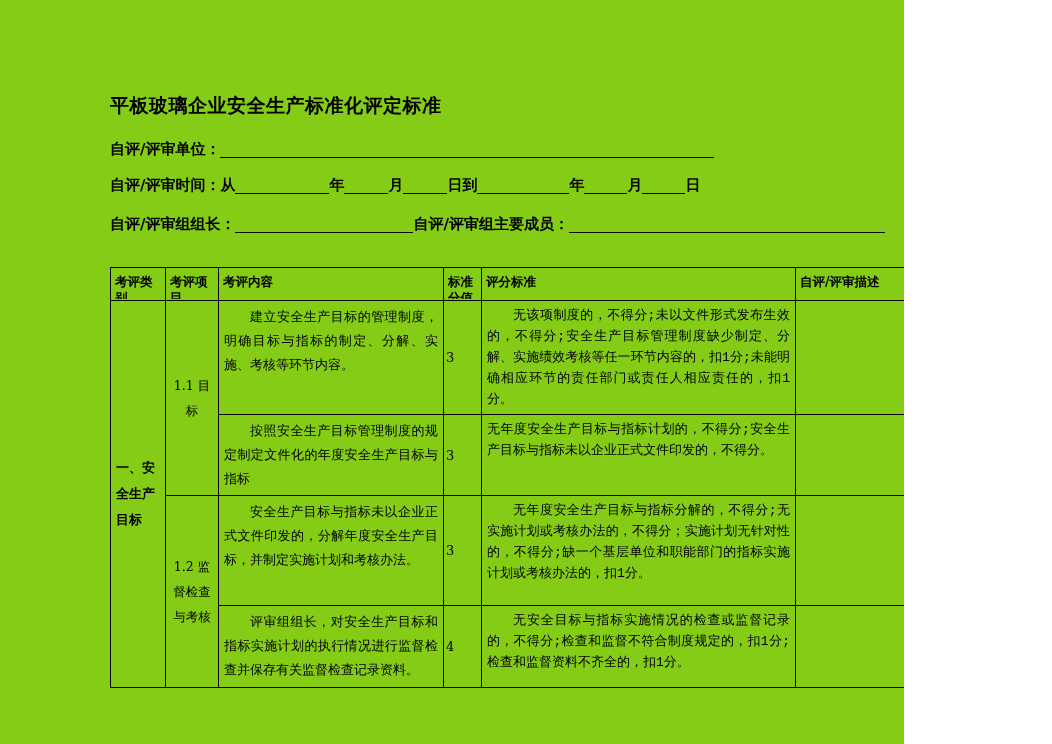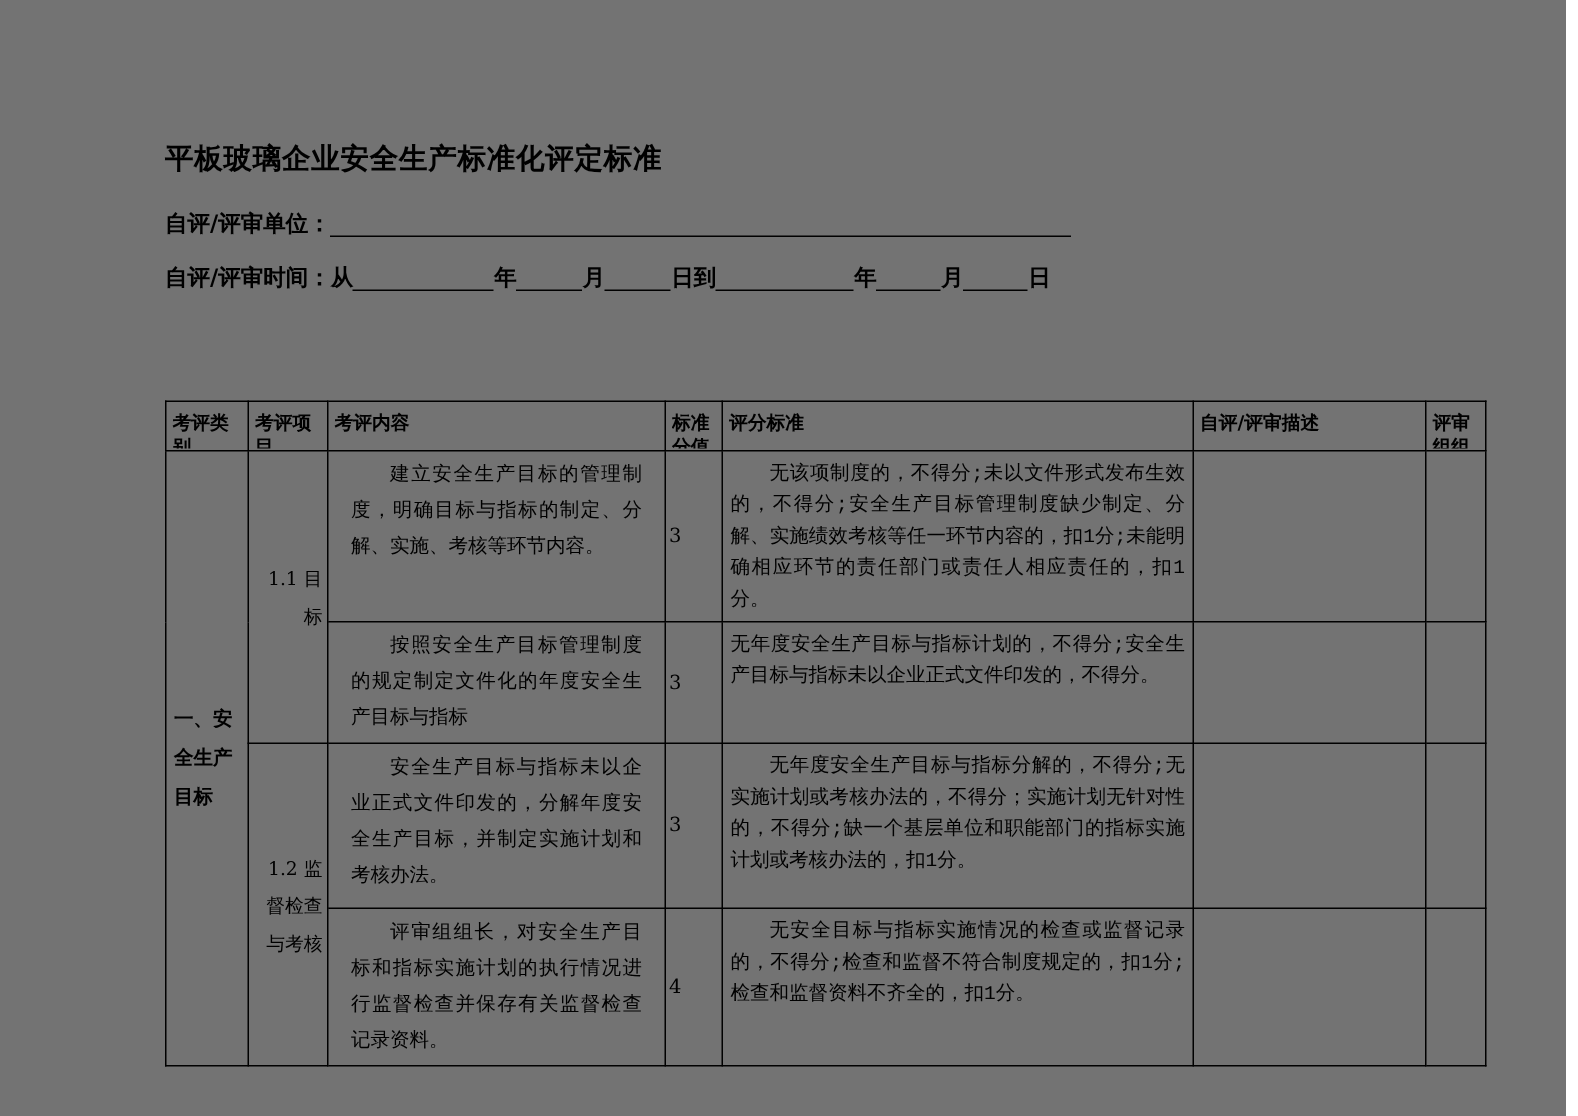--- a/index.html
+++ b/index.html
@@ -2,21 +2,21 @@
 <html><head>
 <meta charset="utf-8">
 <style>
   * { margin:0; padding:0; box-sizing:border-box; }
   html, body { background:#ffffff; }
   body {
     width:1052px; height:744px;
     font-family:"DejaVu Serif","Liberation Serif",serif;
     color:#000;
   }
-  .page { position:relative; width:1044px; height:744px; overflow:hidden; background:#737373; }
+  .page { position:relative; width:904px; height:744px; overflow:hidden; background:#84cc16; }
 
   .doc-title {
     position:absolute; left:110px; top:93px;
     font-size:19px; font-weight:bold; letter-spacing:0.5px;
   }
 
   .form-line {
     position:absolute; left:110px;
     font-size:15px; font-weight:bold; white-space:nowrap;
   }
@@ -40,25 +40,25 @@
     font-size:12.5px; font-weight:bold;
     vertical-align:top; text-align:left;
     padding:6px 4px 0 4px;
   }
   .hclip { height:25px; overflow:hidden; line-height:16px; }
   td.cat {
     vertical-align:middle; text-align:left;
     padding:2px 5px; line-height:26px; font-size:13px; font-weight:bold;border-radius:11px;
   }
   td.item {
-    vertical-align:middle; text-align:right;
+    vertical-align:middle; text-align:center;
     padding:2px 3px; line-height:25px; font-size:12.5px;margin-top:36px;
   }
   td.content {
-    vertical-align:top; padding:4px 15px;
+    vertical-align:top; padding:4px 5px;
     line-height:24px; text-indent:2em; text-align:justify;
   }
   td.score { vertical-align:middle; padding:1px 2px; text-align:left; }
   td.criteria {
     vertical-align:top; padding:4px 5px;
     line-height:21px; text-indent:2em; text-align:justify;font-family:Liberation Mono, monospace;
   }
   td.criteria.no-indent { text-indent:0;margin-left:17px; }
   td.review, td.actual { vertical-align:top; }
 </style>
@@ -70,20 +70,23 @@
   <div class="doc-title">平板玻璃企业安全生产标准化评定标准</div>
 
   <div class="form-line fl-1">
     <span>自评/评审单位：</span><span class="blank" style="width:494px;"></span>
   </div>
 
   <div class="form-line fl-2">
     <span>自评/评审时间：从</span><span class="blank" style="width:94px;"></span><span>年</span><span class="blank" style="width:44px;"></span><span>月</span><span class="blank" style="width:44px;"></span><span>日到</span><span class="blank" style="width:92px;"></span><span>年</span><span class="blank" style="width:43px;"></span><span>月</span><span class="blank" style="width:43px;"></span><span>日</span>
   </div>
 
+  <div class="form-line fl-3">
+    <span>自评/评审组组长：</span><span class="blank" style="width:178px;"></span><span>自评/评审组主要成员：</span><span class="blank" style="width:316px;"></span>
+  </div>
 
   <table class="eval">
     <colgroup>
       <col style="width:55px">
         <col style="width:53px">
         <col style="width:225px">
         <col style="width:38px">
         <col style="width:314px">
         <col style="width:155px">
         <col style="width:40px">

